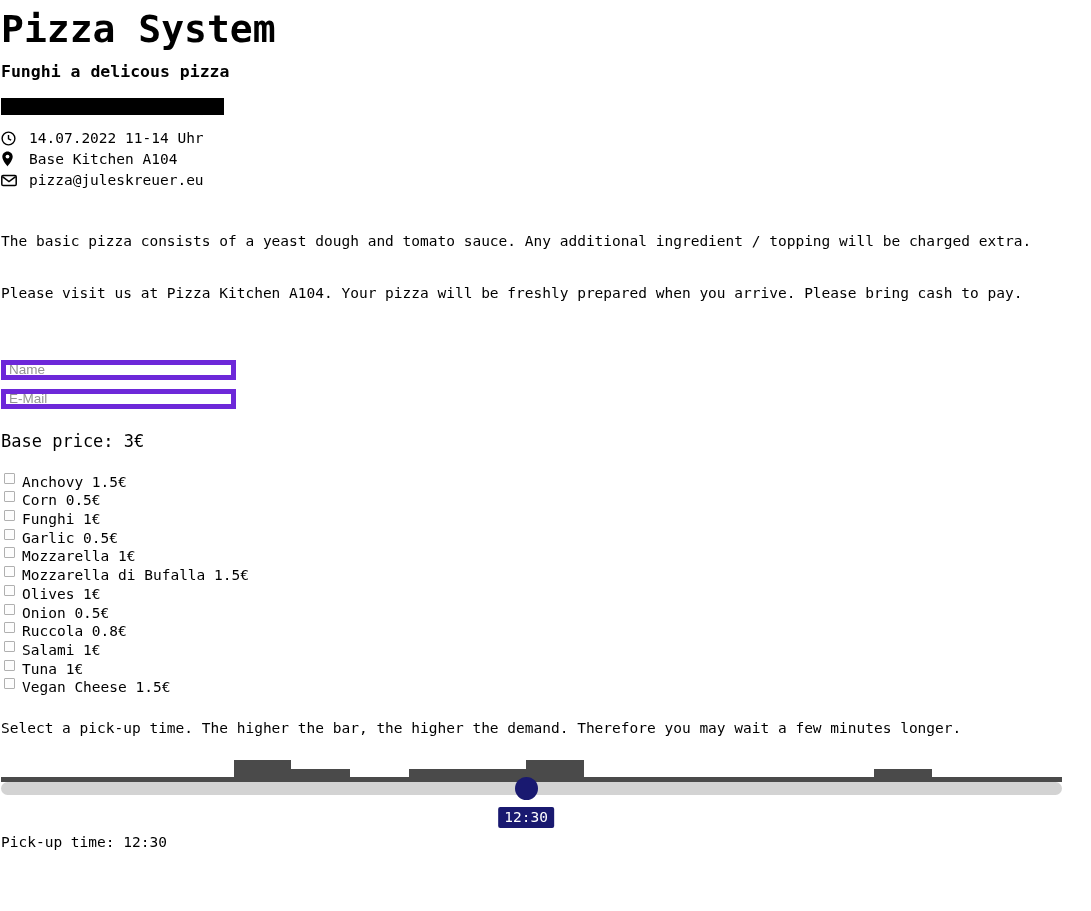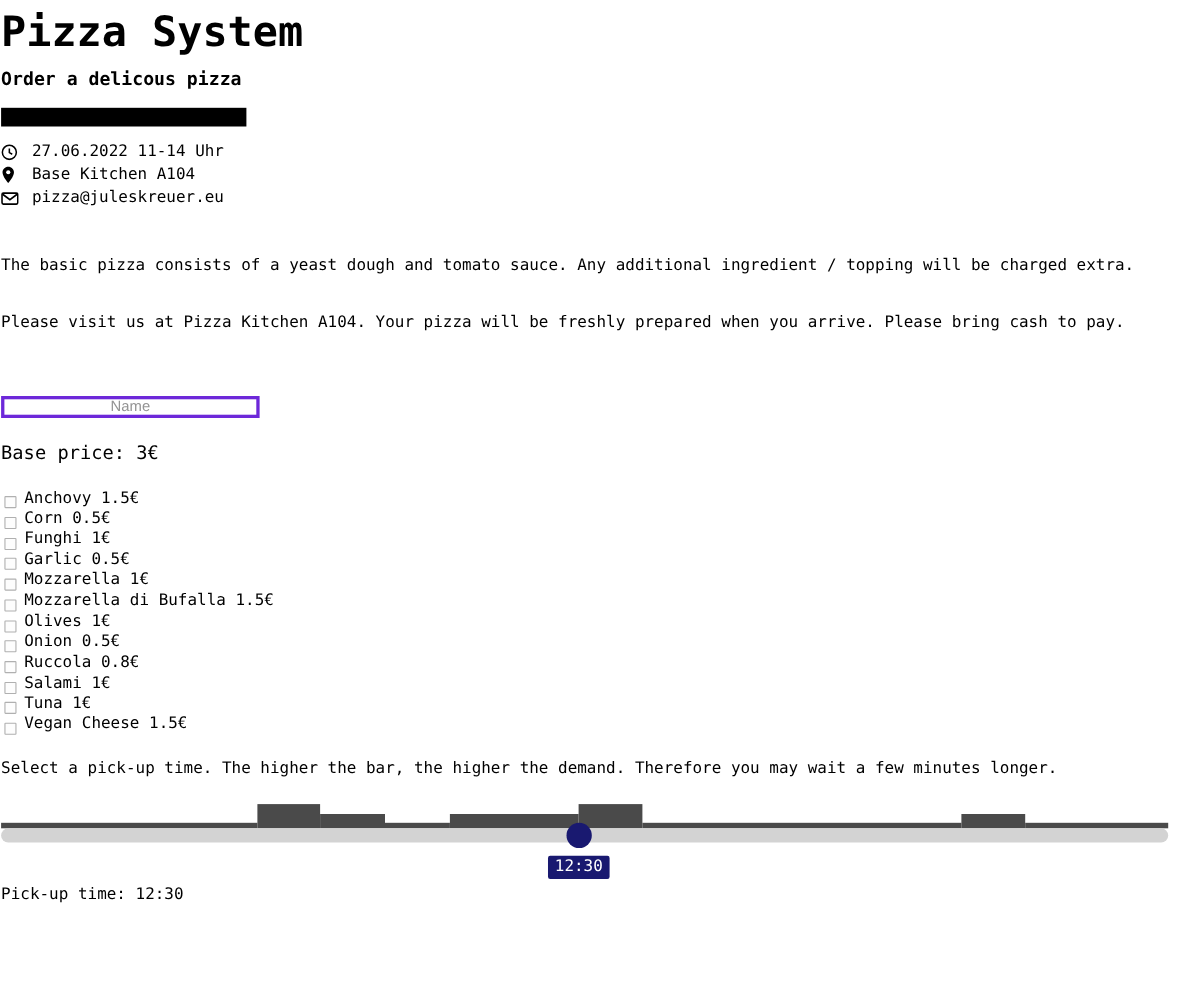--- a/index.html
+++ b/index.html
@@ -60,44 +60,43 @@
     line-height: 17.5px;
     white-space: pre;
   }
 
   .field {
     display: block;
     width: 235px;
     height: 20px;
     margin-top: 9px;
     padding: 0 3px;
-    border: 3px solid #6d28d9;
+    border: 5px solid #6d28d9;
     background: #ffffff;
     font-family: "Liberation Sans", sans-serif;
     font-size: 13.5px;
     color: #000000;
     border-radius: 0;
     outline: none;
-    text-align: center;
   }
   .field::placeholder {
     color: #949494;
     font-family: "Liberation Sans", sans-serif;
     font-size: 13.5px;
     opacity: 1;
   }
   #name-input { margin-top: 22px; }
   #remark-input { margin-top: 26px; }
 
   .base-price { margin-top: 22px; font-size: 17px; }
 
   .toppings { margin-top: 22px; }
   .topping-row {
     display: flex;
-    align-items: flex-end;
+    align-items: flex-start;
     height: 18.7px;
     line-height: 18.7px;
   }
   .topping-row input[type=checkbox] {
     margin: 0 7px 0 3px;
     width: 11px;
     height: 11px;
     -webkit-appearance: none;
     appearance: none;
     border: 1px solid #b0b0b0;
@@ -169,32 +168,32 @@
 
   .summary { margin-top: 6px; font-size: 14.5px; line-height: 17.5px; }
   .summary-line { white-space: pre; }
 </style>
 </head>
 <body>
 
 <div class="page">
 
   <h1 class="title">Pizza System</h1>
-  <h2 class="subtitle">Order a delicous pizza</h2>
+  <h2 class="subtitle">Funghi a delicous pizza</h2>
   <div class="redaction-bar"></div>
 
   <div class="meta">
     <div class="meta-row">
       <span class="meta-icon">
         <svg width="15" height="15" viewBox="0 0 16 16">
             <circle cx="8" cy="8" r="6.8" fill="none" stroke="#000" stroke-width="1.5"></circle>
             <path d="M8 4.2V8.3L10.8 9.8" fill="none" stroke="#000" stroke-width="1.5"></path>
           </svg>
       </span>
-      <span class="meta-text">27.06.2022 11-14 Uhr</span>
+      <span class="meta-text">14.07.2022 11-14 Uhr</span>
     </div>
     <div class="meta-row">
       <span class="meta-icon">
         <svg width="13" height="16" viewBox="0 0 13 16">
             <path d="M6.5 0.6C3.6 0.6 1.3 2.9 1.3 5.8c0 3.7 5.2 9.6 5.2 9.6s5.2-5.9 5.2-9.6c0-2.9-2.3-5.2-5.2-5.2z" fill="#000"></path>
             <circle cx="6.5" cy="5.6" r="1.9" fill="#fff"></circle>
           </svg>
       </span>
       <span class="meta-text">Base Kitchen A104</span>
     </div>
@@ -208,20 +207,21 @@
       <span class="meta-text">pizza@juleskreuer.eu</span>
     </div>
   </div>
 
   <div class="desc">
     <div>The basic pizza consists of a yeast dough and tomato sauce. Any additional ingredient / topping will be charged extra.</div>
     <div>Please visit us at Pizza Kitchen A104. Your pizza will be freshly prepared when you arrive. Please bring cash to pay.</div>
   </div>
 
   <input class="field" id="name-input" type="text" placeholder="Name" style="">
+  <input class="field" id="email-input" type="text" placeholder="E-Mail" style="">
 
   <div class="base-price">Base price: 3€</div>
 
   <div class="toppings">
       <div class="topping-row">
         <input type="checkbox" style="">
         <span class="topping-label">Anchovy 1.5€</span>
       </div>
       <div class="topping-row">
         <input type="checkbox" style="">

